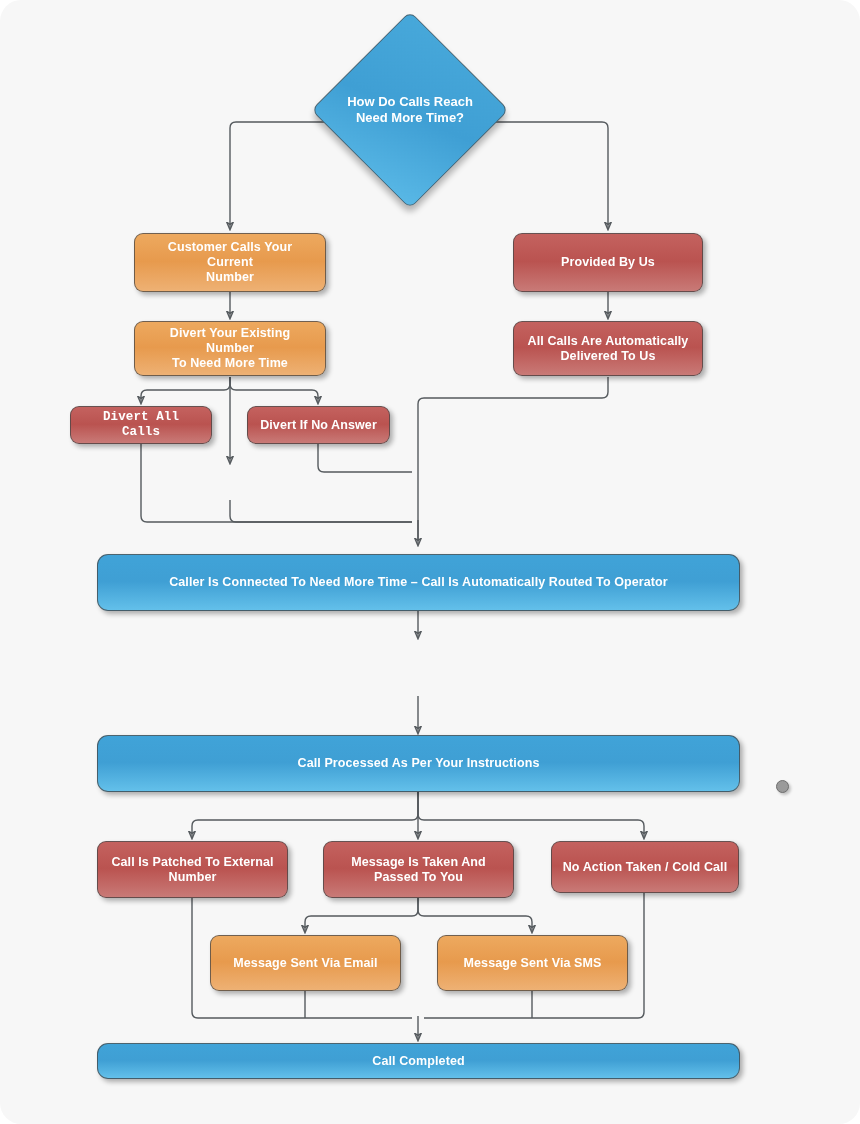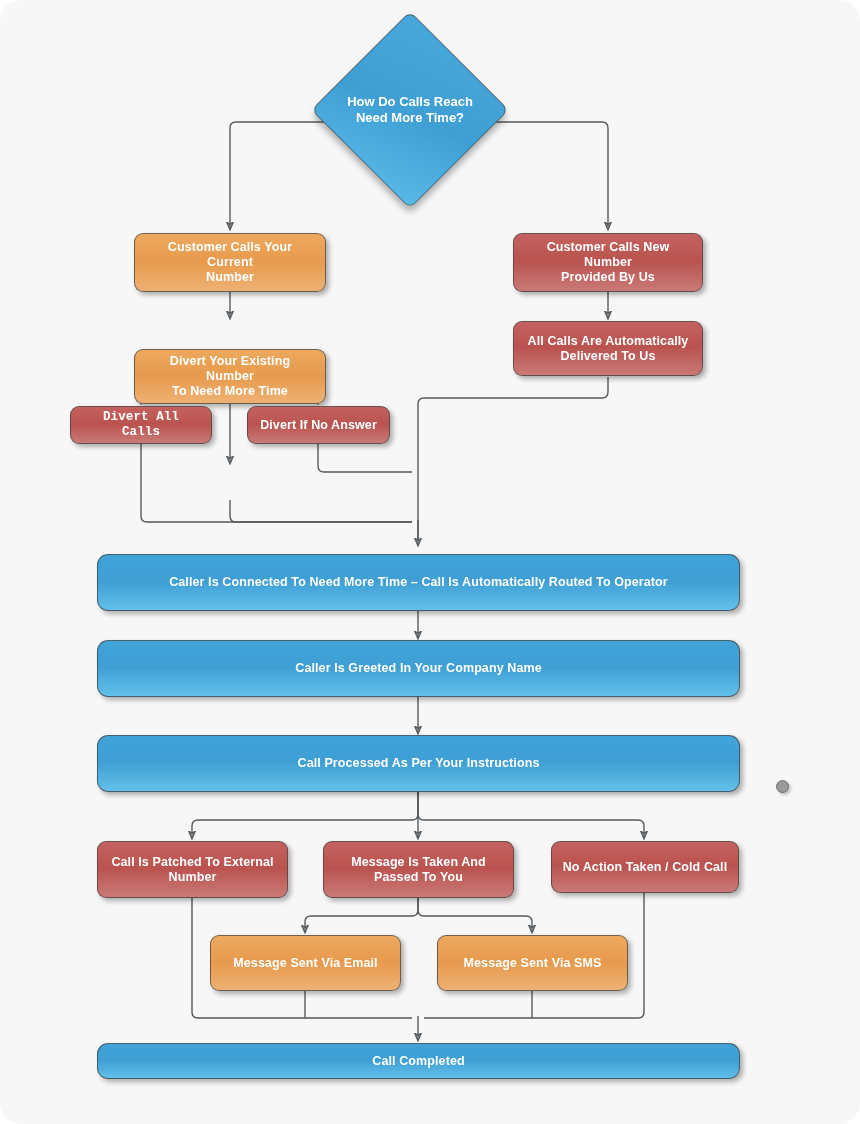--- a/index.html
+++ b/index.html
@@ -161,30 +161,29 @@
     </div>
   </div>
 
   <div class="node orange" style="left:134px; top:233px; width:192px; height:59px; font-size:12.5px;">
     <div>
       <span>Customer Calls Your Current</span>
       <span>Number</span>
     </div>
   </div>
 
-  <div class="node orange" style="left:134px; top:321px; width:192px; height:55px; font-size:12.5px;margin-top:28px;">
+  <div class="node orange" style="left:134px; top:321px; width:192px; height:55px; font-size:12.5px;">
     <div>
       <span>Divert Your Existing Number</span>
       <span>To Need More Time</span>
     </div>
   </div>
 
   <div class="node red" style="left:513px; top:233px; width:190px; height:59px; font-size:12.5px;">
     <div>
-      <span>Customer Calls New Number</span>
       <span>Provided By Us</span>
     </div>
   </div>
 
   <div class="node red" style="left:513px; top:321px; width:190px; height:55px; font-size:12.5px;">
     <div>
       <span>All Calls Are Automatically</span>
       <span>Delivered To Us</span>
     </div>
   </div>
@@ -195,23 +194,20 @@
 
   <div class="node red" style="left:247px; top:406px; width:143px; height:38px; font-size:12.5px;">
     <span>Divert If No Answer</span>
   </div>
 
 
   <div class="node blue bar" style="left:97px; top:545px; width:643px; height:57px; font-size:12.5px;margin-top:9px;">
     <span>Caller Is Connected To Need More Time – Call Is Automatically Routed To Operator</span>
   </div>
 
-  <div class="node blue bar" style="left:97px; top:640px; width:643px; height:57px; font-size:12.5px;">
-    <span>Caller Is Greeted In Your Company Name</span>
-  </div>
 
   <div class="node blue bar" style="left:97px; top:735px; width:643px; height:57px; font-size:12.5px;">
     <span>Call Processed As Per Your Instructions</span>
   </div>
 
   <div class="node red" style="left:97px; top:841px; width:191px; height:57px; font-size:12.5px;">
     <div>
       <span>Call Is Patched To External</span>
       <span>Number</span>
     </div>

